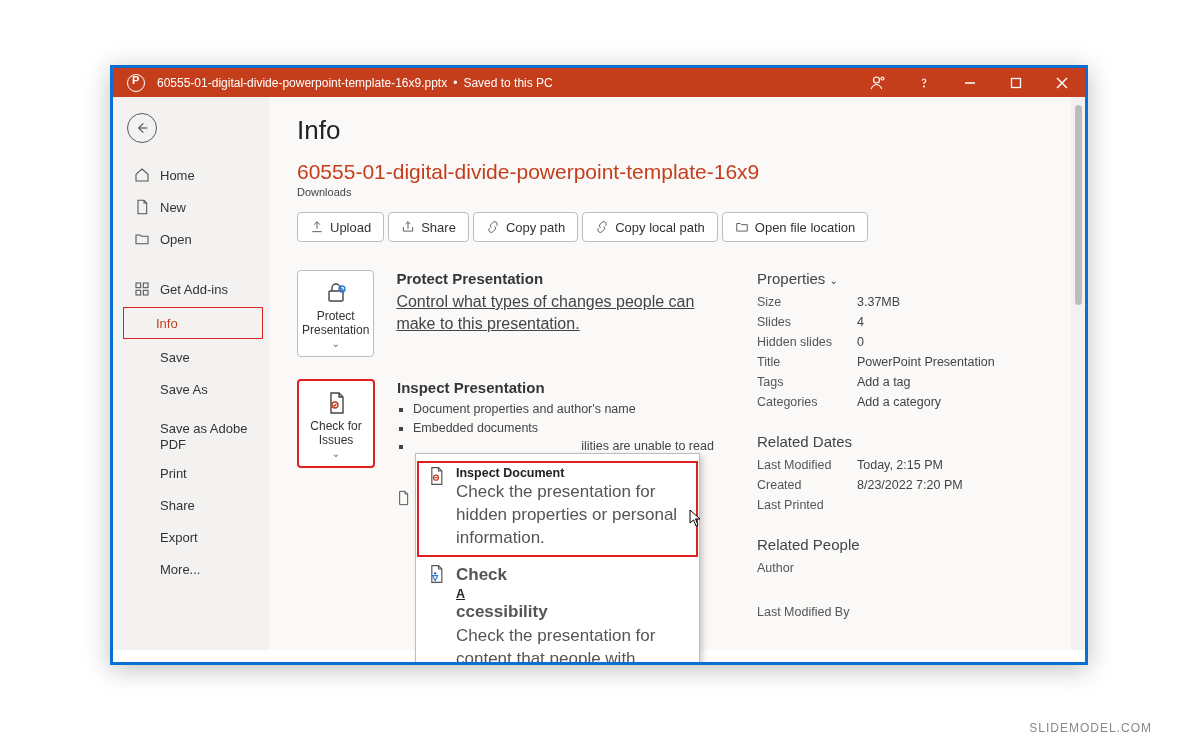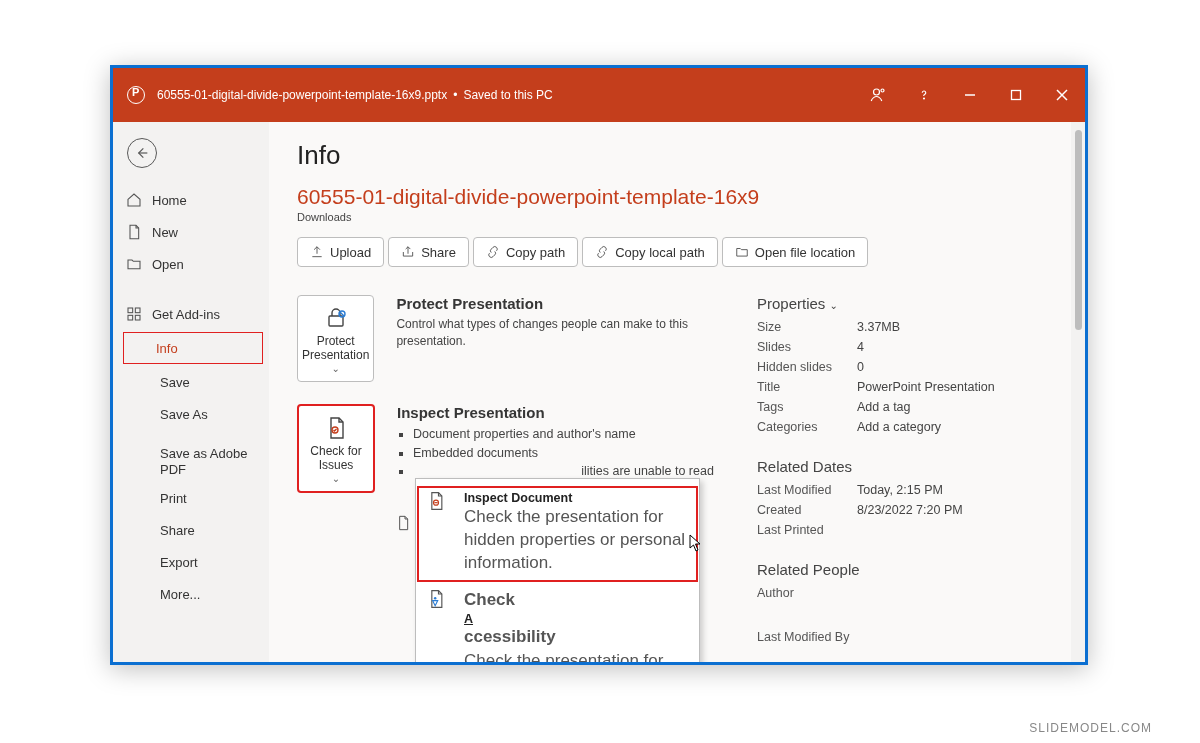--- a/index.html
+++ b/index.html
@@ -1,29 +1,29 @@
 <!DOCTYPE html>
 <html><head>
 <meta charset="utf-8">
 <style>
   * { box-sizing: border-box; margin: 0; padding: 0; font-family: "Segoe UI", Arial, sans-serif; }
   body { background: #fff; width: 1200px; height: 743px; position: relative; }
   .outer-frame { position: absolute; top: 65px; left: 110px; width: 978px; height: 600px; border: 3px solid #0b6fd1; background: #fff; box-shadow: 0 4px 24px rgba(0,0,0,0.25); overflow: hidden; }
-  .titlebar { height: 54px; background: #c43e1c; display: flex; align-items: center; color: #fff; font-size: 12px; }
+  .titlebar { height: 29px; background: #c43e1c; display: flex; align-items: center; color: #fff; font-size: 12px; }
   .titlebar .pp-icon { width: 18px; height: 18px; border: 1.5px solid #fff; border-radius: 50%; margin-left: 14px; margin-right: 12px; position: relative; }
   .titlebar .pp-icon::after { content: "P"; position: absolute; top: -1px; left: 4px; color: #fff; font-size: 11px; font-weight: bold; }
   .titlebar .dot { margin: 0 6px; }
   .titlebar .spacer { flex: 1; }
   .titlebar .ctl { width: 46px; height: 41px; display: flex; align-items: center; justify-content: center; }
   .titlebar svg { stroke: #fff; fill: none; }
   .body-area { display: flex; height: calc(100% - 41px); background: #f3f2f1; position: relative; }
   .sidebar { width: 156px; background: #f3f2f1; padding-top: 10px; }
   .back-circle { width: 30px; height: 30px; border: 1.5px solid #595959; border-radius: 50%; margin: 6px 0 16px 14px; display: flex; align-items: center; justify-content: center; }
   .back-circle svg { stroke: #595959; }
-  .nav-item { height: 32px; display: flex; align-items: center; padding-left: 10px; font-size: 13px; color: #333; cursor: pointer; border-left: 3px solid transparent; }
+  .nav-item { height: 32px; display: flex; align-items: center; padding-left: 18px; font-size: 13px; color: #333; cursor: pointer; border-left: 3px solid transparent; }
   .nav-item.gap-top { margin-top: 18px; }
   .nav-item .nicon { width: 16px; height: 16px; margin-right: 10px; }
   .nav-item.noicon-indent { padding-left: 44px; }
   .nav-item.active-info { border: 1px solid #e02020; color: #c43e1c; margin: 2px 6px 2px 10px; padding-left: 32px; background:#f3f2f1; }
   .content { flex: 1; background: #faf9f8; padding: 18px 28px 0 28px; position: relative; overflow: hidden; }
   .scrollbar { position: absolute; right: 0; top: 0; bottom: 0; width: 14px; background: #f3f2f1; }
   .scroll-thumb { position: absolute; right: 3px; top: 8px; width: 7px; height: 200px; background: #bdbdbd; border-radius: 4px; }
   h1.page-title { font-size: 26px; font-weight: 400; color: #222; margin-bottom: 14px; }
   .file-title { color: #c43e1c; font-size: 21px; font-weight: 400; margin-bottom: 2px; }
   .subfolder { font-size: 11px; color: #444; margin-bottom: 14px; }
@@ -32,29 +32,29 @@
   .pill svg { stroke: #555; fill: none; }
   .two-col { display: flex; gap: 40px; }
   .left-col { flex: 1; }
   .right-col { width: 300px; font-size: 13px; color: #444; padding-right: 10px; }
   .section { display: flex; gap: 22px; margin-bottom: 22px; }
   .big-btn { width: 78px; border: 1px solid #bdbdbd; background: #fff; border-radius: 4px; padding: 10px 4px 6px 4px; display: flex; flex-direction: column; align-items: center; font-size: 12px; color: #333; line-height: 1.2; text-align: center; }
   .big-btn.highlight { border: 2px solid #e02020; }
   .big-btn .biicon { height: 24px; margin-bottom: 4px; }
   .big-btn .chev { font-size: 10px; color: #666; }
   .sect-text h3 { font-size: 15px; font-weight: 600; color: #363636; margin-bottom: 4px; }
-  .sect-text p { font-size: 12px; color: #444; line-height: 1.4; margin-bottom: 3px; }
+  .sect-text p { font-size: 16px; color: #444; line-height: 1.4; margin-bottom: 3px; text-decoration: underline; }
   .bullets li { font-size: 12.5px; color: #444; margin-left: 16px; line-height: 1.5; list-style: square; }
   .right-col h4 { font-size: 15px; font-weight: 400; color: #444; margin-bottom: 8px; }
   .prop-row { display: flex; margin-bottom: 6px; font-size: 12.5px; }
   .prop-row .k { width: 100px; color: #555; }
   .prop-row .v { color: #444; }
   .right-col .group { margin-bottom: 24px; }
   .dropdown-menu { position: absolute; left: 302px; top: 356px; width: 285px; background: #fff; border: 1px solid #bdbdbd; box-shadow: 3px 3px 6px rgba(0,0,0,0.18); padding: 6px 0; }
-  .menu-item { display: flex; padding: 6px 4px 8px 10px; gap: 18px; }
+  .menu-item { display: flex; padding: 6px 4px 8px 10px; gap: 10px; }
   .menu-item.hl { outline: 2px solid #e02020; outline-offset: -3px; }
   .menu-item .micon { width: 20px; flex-shrink: 0; }
   .menu-item .mtext b { display: block; font-size: 12.5px; color: #222; font-weight: 600; margin-bottom: 1px; }
   .menu-item .mtext span { display: block; font-size: 17px; color: #555; line-height: 1.35; }
   .unsaved-row { display: flex; align-items: center; gap: 8px; font-size: 12.5px; color: #444; margin-top: 4px; margin-left: 98px; }
   .cursor { position: absolute; left: 576px; top: 412px; }
   .cursor svg { fill: #000; }
   .watermark { position: absolute; bottom: 8px; right: 48px; font-size: 12px; color: #888; letter-spacing: 1px; }
   u.acc { text-decoration: underline; }
 </style>

